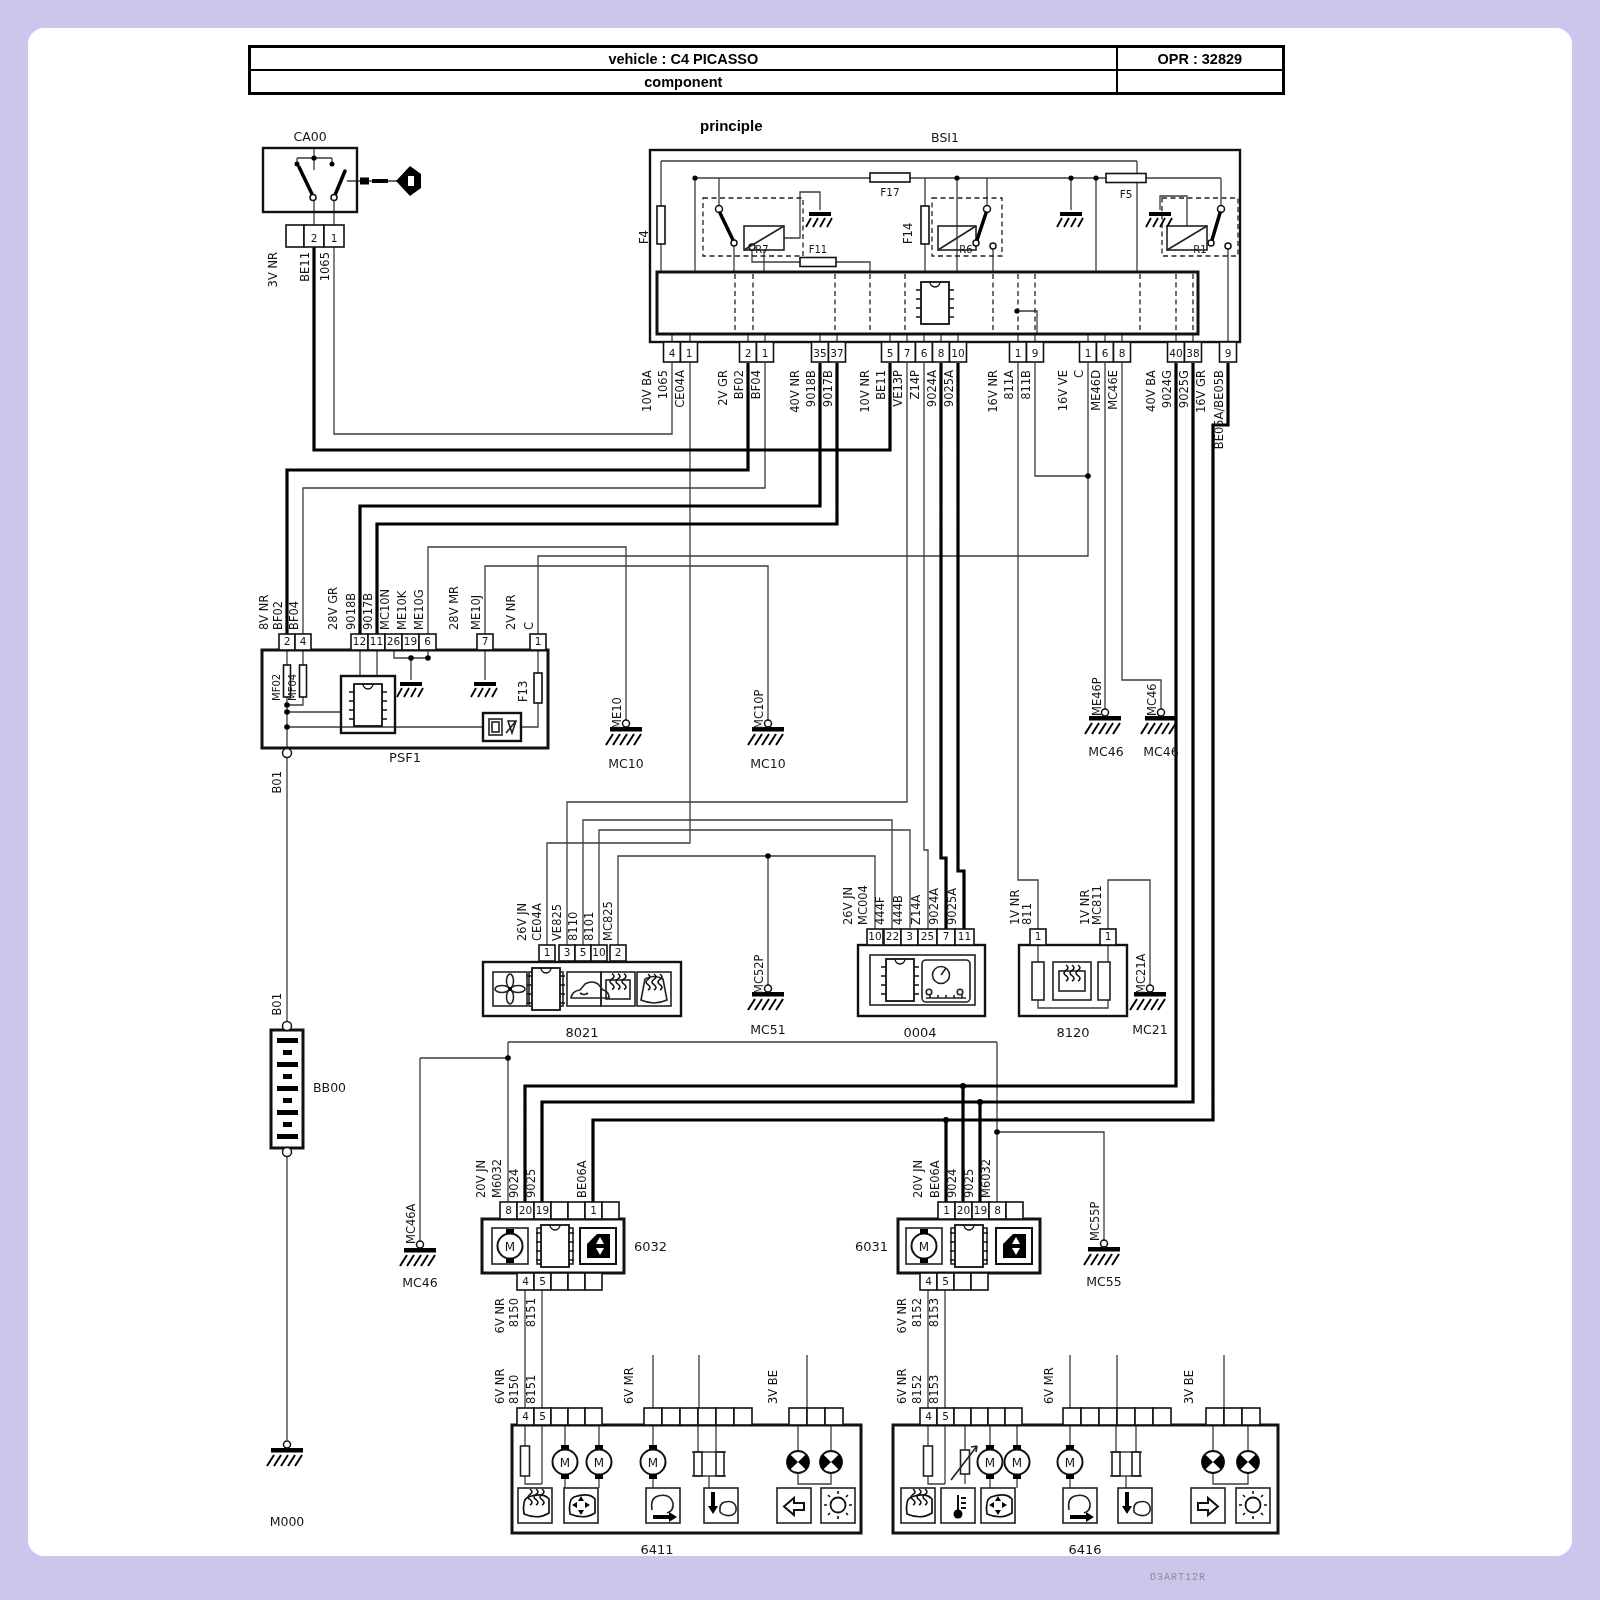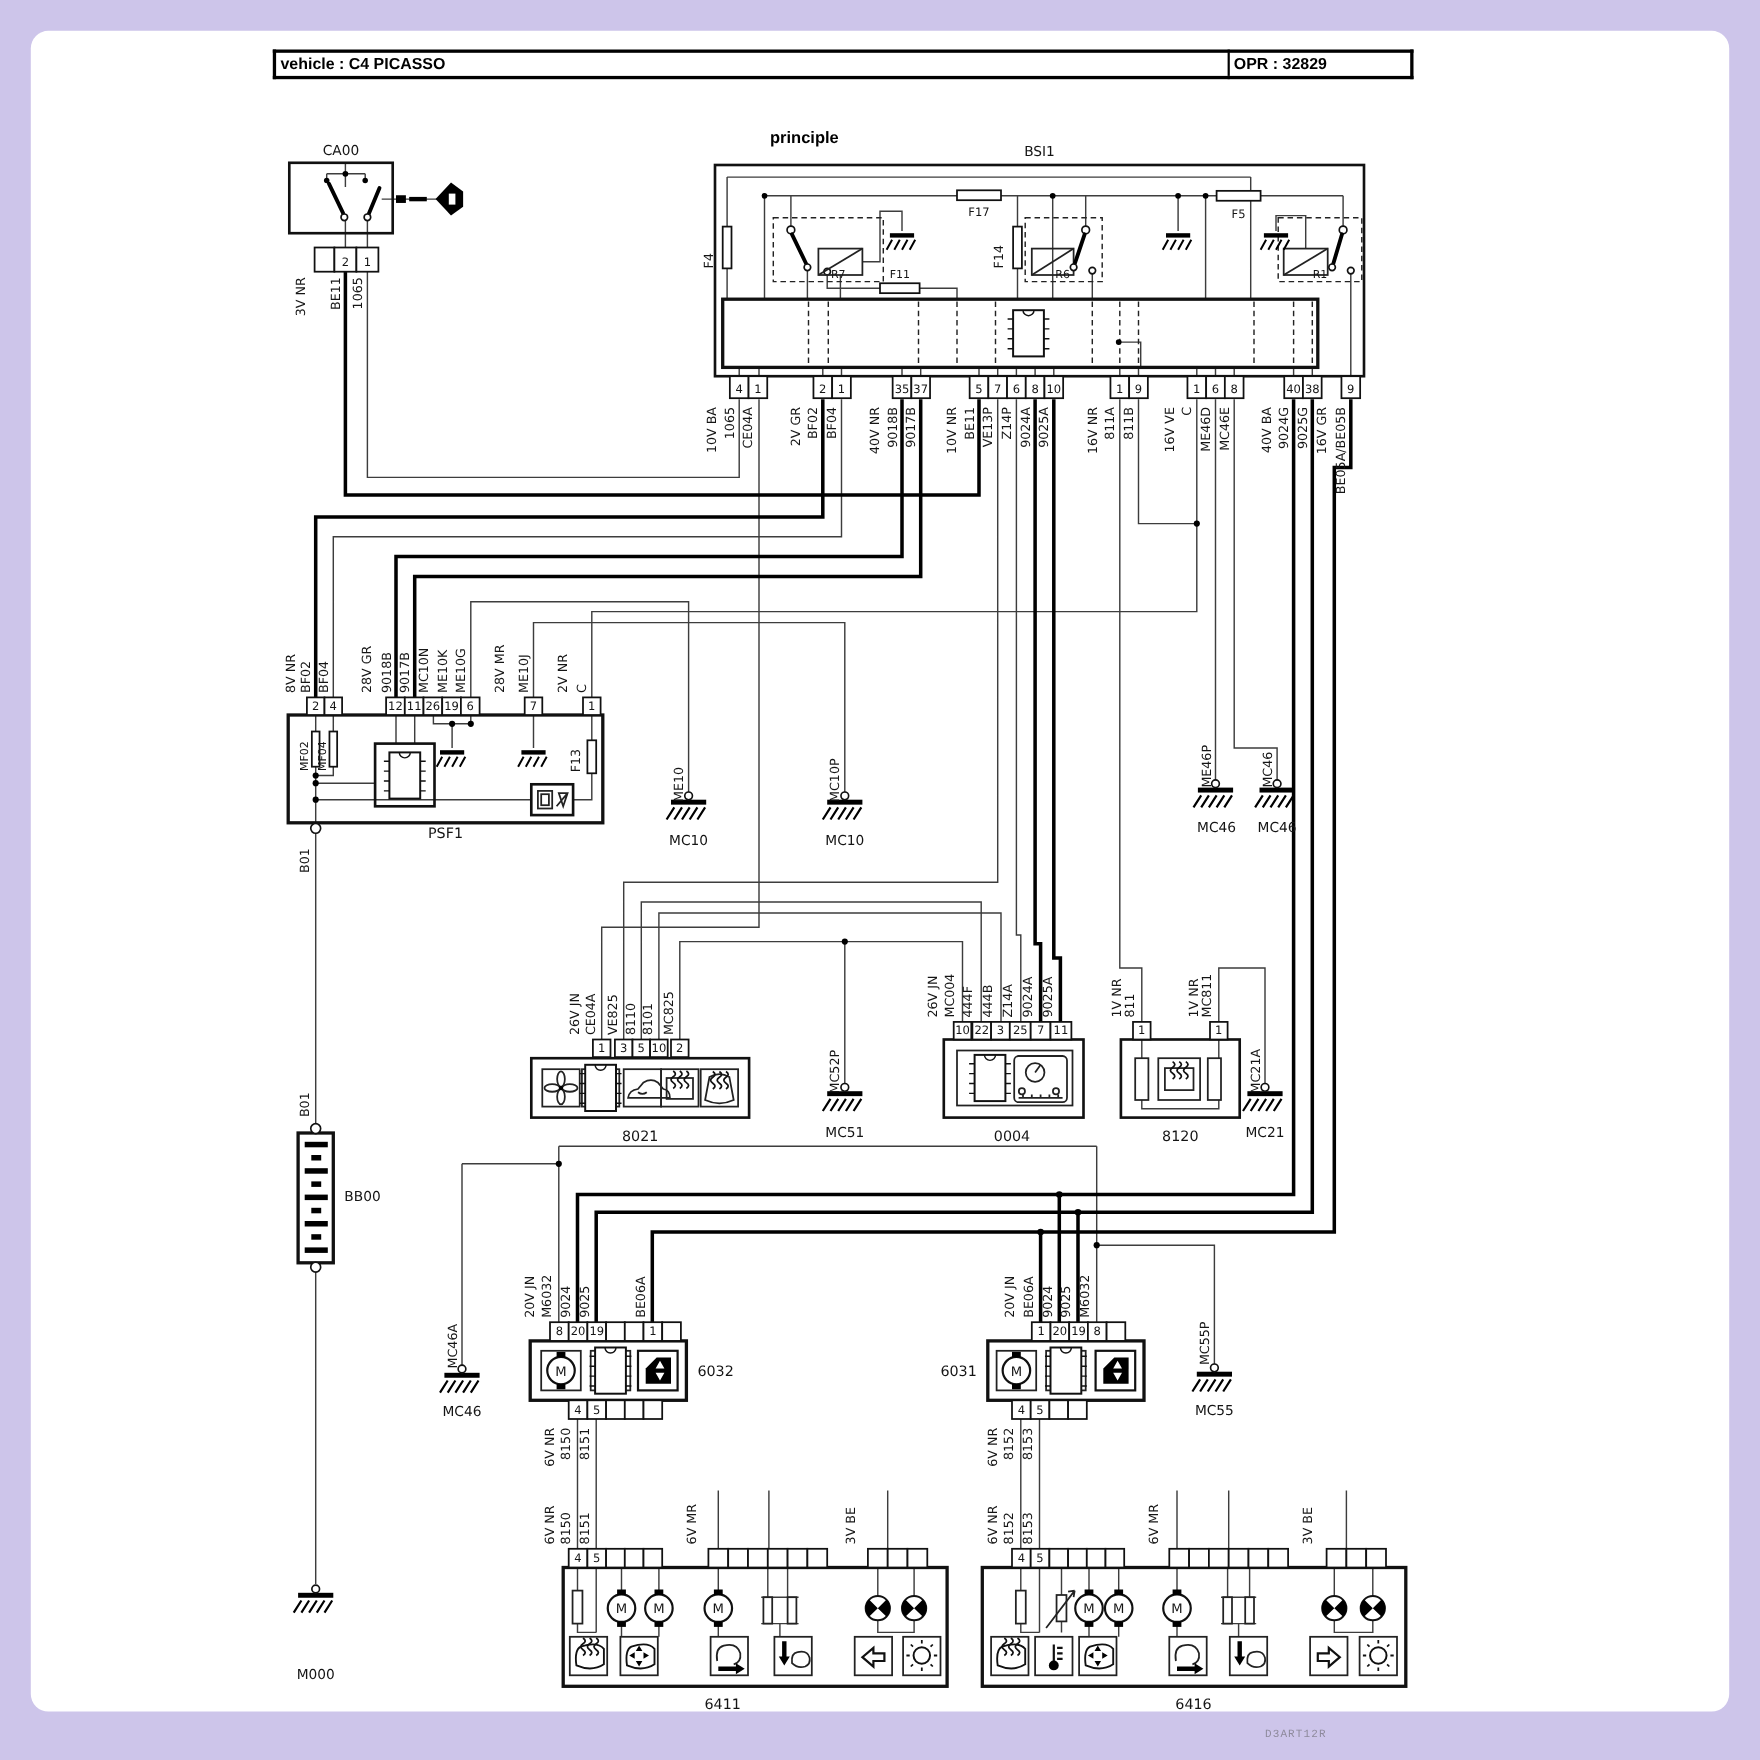--- a/index.html
+++ b/index.html
@@ -2,21 +2,21 @@
 <html><head>
 <meta charset="utf-8">
 <style>
   html,body{margin:0;padding:0;}
   body{width:1600px;height:1600px;background:#cdc5ea;position:relative;
        font-family:"Liberation Sans",sans-serif;}
   #sheet{position:absolute;left:28px;top:28px;width:1544px;height:1528px;
          background:#ffffff;border-radius:16px;}
   #hdr{position:absolute;left:248px;top:45px;width:1037px;border:3px solid #000;
        border-collapse:collapse;font-size:14.5px;font-weight:bold;color:#000;}
-  #hdr td{border:2px solid #000;padding:1px 4px;height:19px;white-space:nowrap;overflow:hidden;}
+  #hdr td{border:2px solid #000;padding:1px 4px;height:19px;white-space:nowrap;overflow:hidden;text-align:center;}
   #principle{position:absolute;left:700px;top:117px;width:130px;text-align:left;
              font-size:15px;font-weight:bold;color:#000;}
   #doccode{position:absolute;left:1150px;top:1572px;width:200px;font-size:10px;
            letter-spacing:1px;color:#8e8a9c;font-family:Liberation Mono, monospace;}
   svg{position:absolute;left:0;top:0;}
   svg text{font-family:"DejaVu Sans",sans-serif;fill:#151515;}
   .wt{stroke:#000;stroke-width:3.2;fill:none;}
   .wn{stroke:#3d3d3d;stroke-width:1.3;fill:none;}
   .bx{stroke:#111;stroke-width:3;fill:none;}
   .bx2{stroke:#111;stroke-width:2.4;fill:none;}
@@ -29,20 +29,24 @@
 </head>
 <body>
 
 <div id="sheet"></div>
 
 <table id="hdr">
   <tbody>
       <tr>
     <td colspan="2" style="width:484px">vehicle : C4 PICASSO</td>
     <td colspan="2">OPR : 32829</td>
+  </tr>
+  <tr>
+    <td>component</td>
+    <td colspan="3"></td>
   </tr>
 </tbody>
   </table>
 <div id="principle">principle</div>
 <div id="doccode">D3ART12R</div>
 
 <svg id="dwg" width="1600" height="1600" viewBox="0 0 1600 1600">
 <defs>
   <g id="gnd">
         <rect x="-16" y="0" width="32" height="4.5" fill="#000"></rect>

